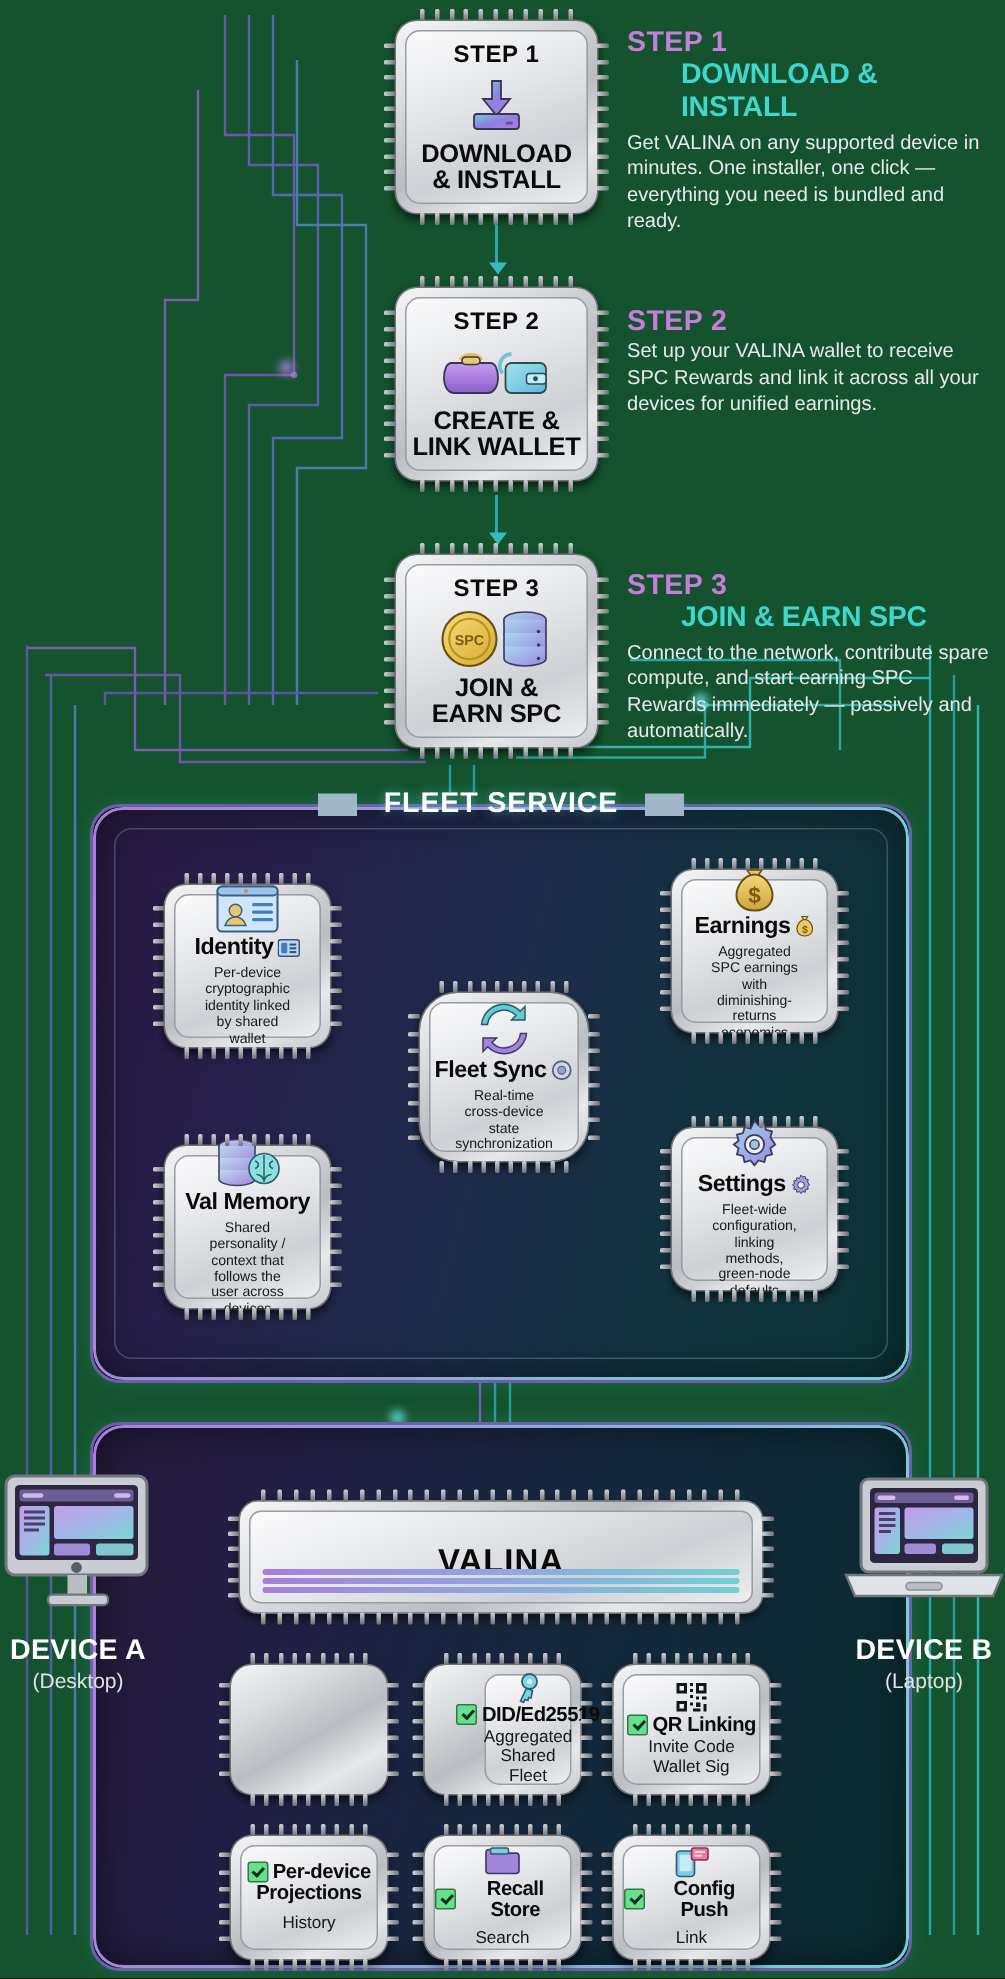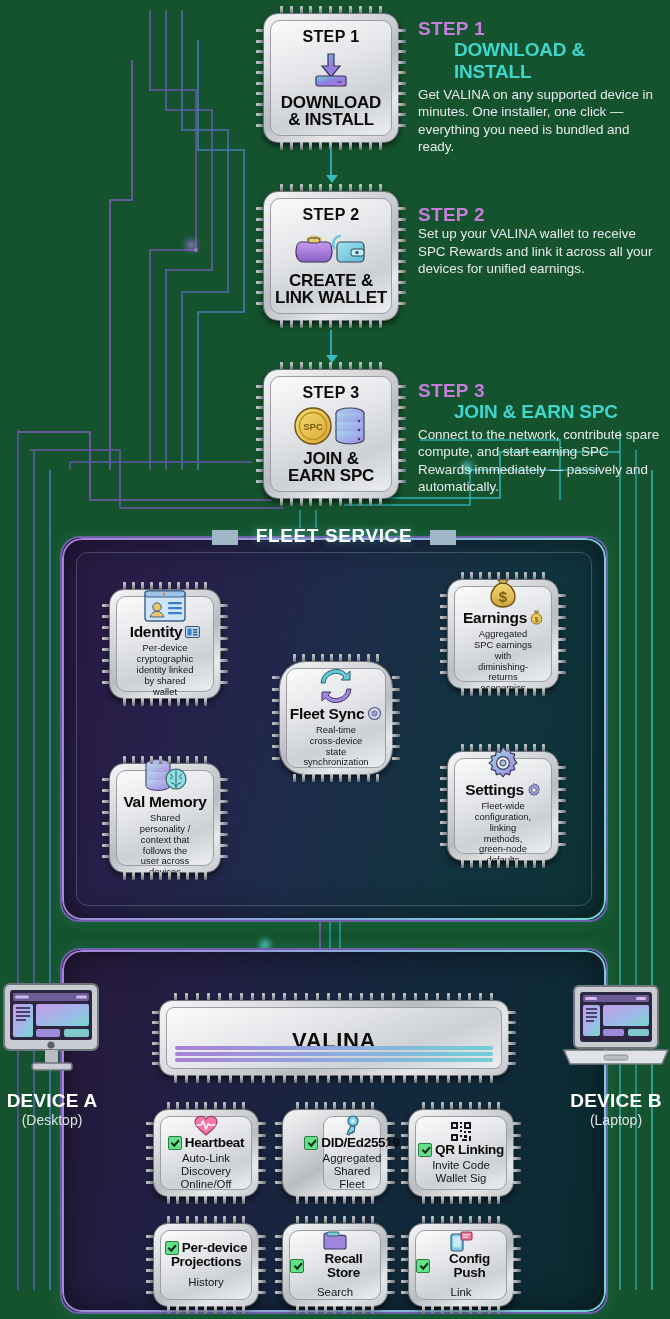--- a/index.html
+++ b/index.html
@@ -990,37 +990,20 @@
         <i></i>
       </div>
     <div class="pins right">
         <i></i>
         <i></i>
         <i></i>
         <i></i>
         <i></i>
         <i></i>
       </div>
-    <div class="inner">
-      <div class="m-ico">
-        <svg width="24" height="21" viewBox="0 0 24 21">
-          <path d="M12 20C7 16 1 12 1 7a6 6 0 0 1 11-3 6 6 0 0 1 11 3c0 5-6 9-11 13z" fill="#f178a8" stroke="#9c3c62" stroke-width="1.1"></path>
-          <path d="M3 10h4l2-4 3 8 2-5 2 1h5" fill="none" stroke="#fff" stroke-width="1.5" stroke-linejoin="round" stroke-linecap="round"></path>
-        </svg>
-      </div>
-      <div class="m-ttl">
-        <span class="cbx"></span>
-        <span>Heartbeat</span>
-      </div>
-      <div class="m-sub">
-        <div>Auto-Link</div>
-        <div>Discovery</div>
-        <div>Online/Off</div>
-      </div>
-    </div>
   </div>
 
   <div class="chip mini" style="left:283px;top:1110px;padding-left:40px;">
     <div class="pins top">
         <i></i>
         <i></i>
         <i></i>
         <i></i>
         <i></i>
         <i></i>

